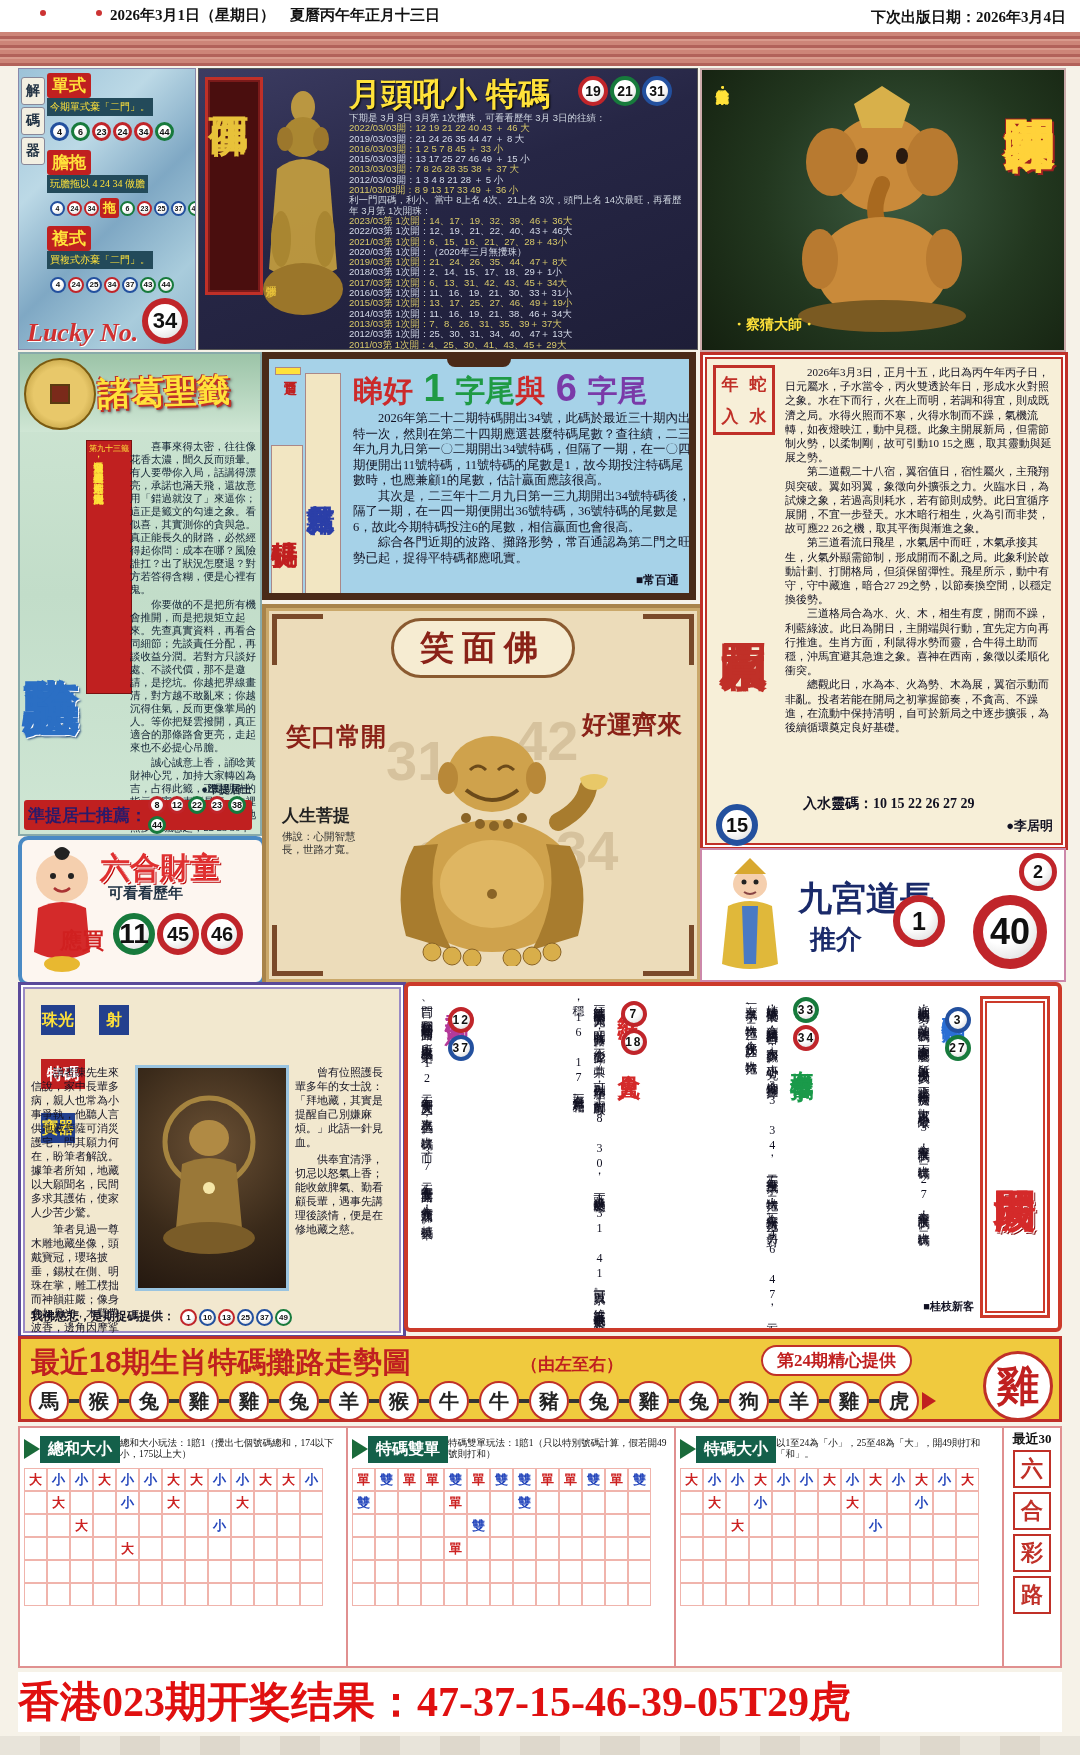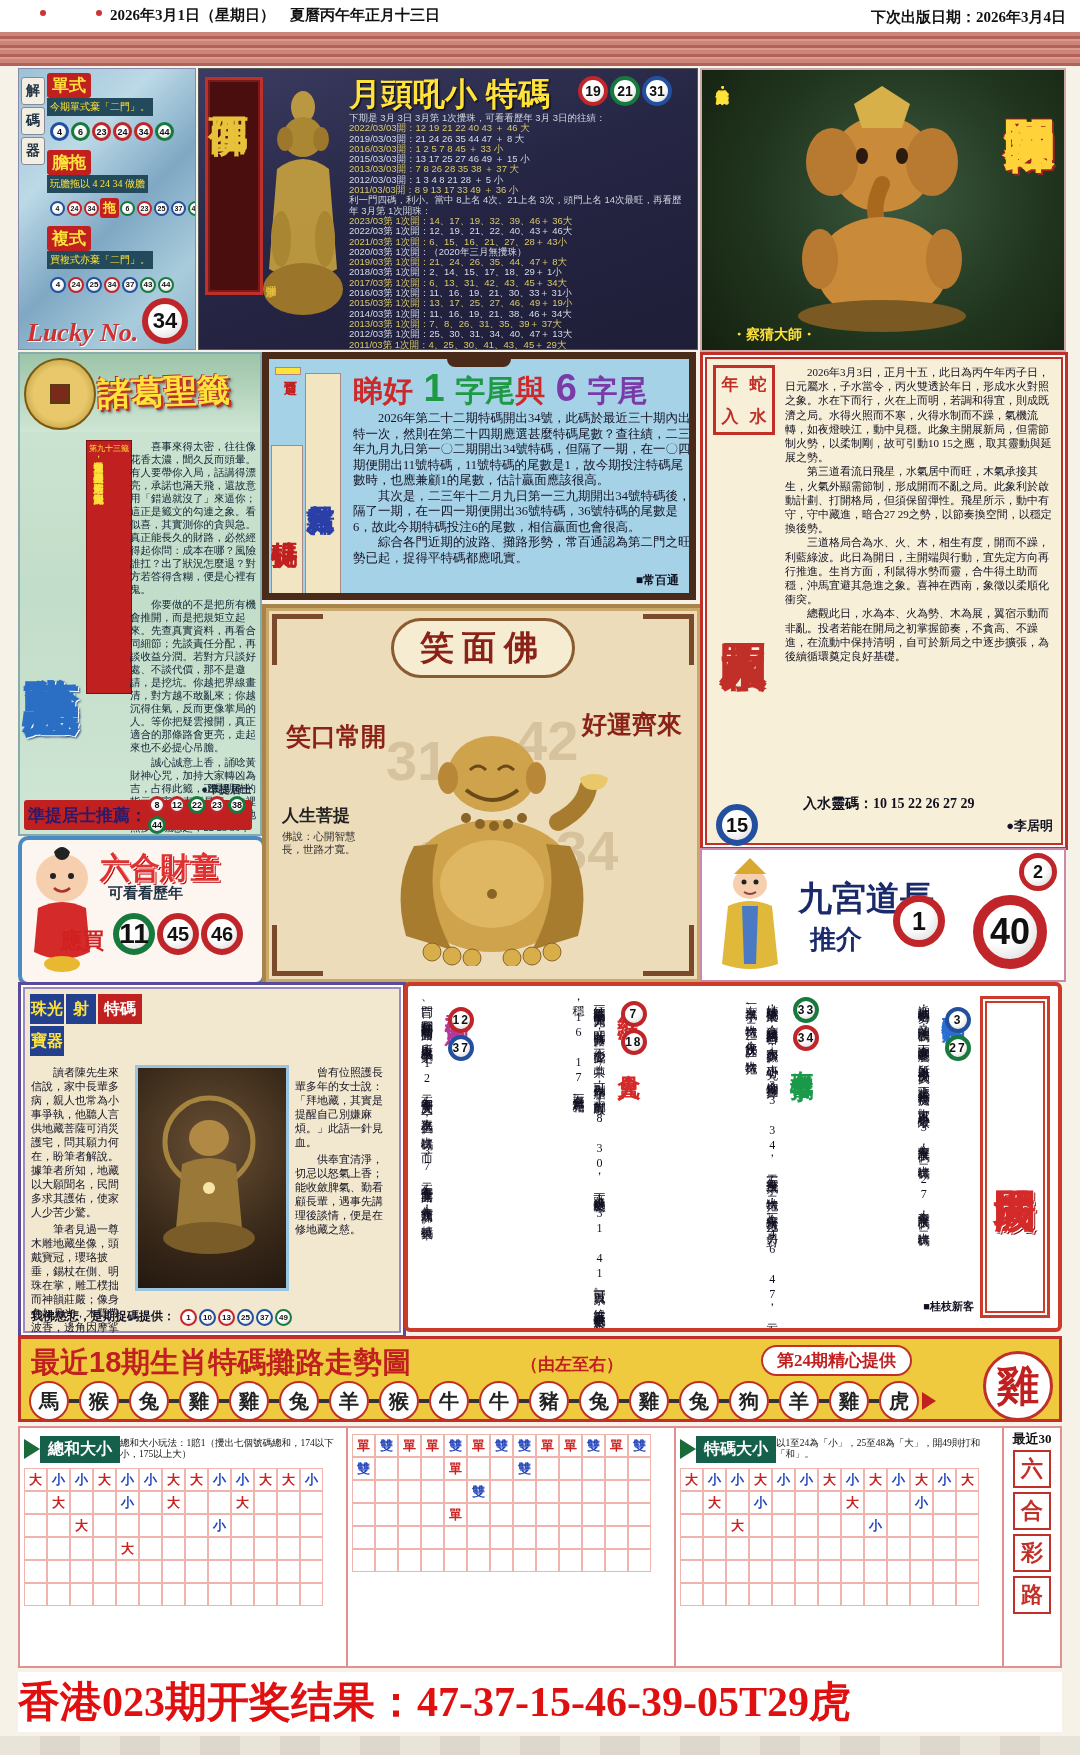--- a/index.html
+++ b/index.html
@@ -56,21 +56,21 @@
   #moon-text .ln-b{color:#d5dbe8;}
   #moon-text .note{color:#cfd6e0;}
   #moon-text .ft{color:#b8c2d4;font-size:9px;}
 
   
   #elph{left:700px;top:68px;width:362px;height:280px;overflow:hidden;border:2px solid #caa;
         background:radial-gradient(circle at 55% 45%,#3c5a40 0%,#22371f 55%,#14200f 100%);}
   #elph .leftcol{position:absolute;left:6px;top:10px;width:22px;color:#ffe23a;font-size:13px;font-weight:bold;line-height:15px;text-align:center;}
   #elph .title{position:absolute;right:4px;top:8px;color:#ffd23a;font-size:52px;font-weight:bold;line-height:62px;
         text-shadow:2px 2px 0 #a02020,-1px -1px 0 #a02020;}
-  #elph .master{position:absolute;left:30px;bottom:6px;color:#ffe23a;font-size:14px;font-weight:bold;}
+  #elph .master{position:absolute;left:30px;bottom:16px;color:#ffe23a;font-size:14px;font-weight:bold;}
 
   
   #zhuge{left:18px;top:352px;width:240px;height:480px;overflow:hidden;border:2px solid #8aa;
      background:linear-gradient(180deg,#cfe6d4 0%,#c2ddc9 50%,#cfe6d4 100%);}
   #zhuge-head{position:absolute;left:0;top:0;width:100%;height:78px;background:linear-gradient(180deg,#9cc4a8,#cfe6d4);}
   #coin{position:absolute;left:4px;top:4px;width:68px;height:68px;border-radius:50%;
      background:radial-gradient(circle,#e8c86a 55%,#a8862a 100%);border:2px solid #7a5a10;}
   #coin .hole{position:absolute;left:24px;top:24px;width:16px;height:16px;background:#7a2a1a;border:2px solid #5a3a10;}
   #zhuge-title{position:absolute;left:78px;top:16px;font-size:33px;font-weight:bold;color:#ffe23a;
      text-shadow:2px 2px 0 #c03028,-1px -1px 0 #c03028,3px 3px 3px #555;transform:rotate(-2deg);font-family:"Liberation Sans",sans-serif;}
@@ -142,21 +142,21 @@
 
   
   #nine{left:700px;top:848px;width:362px;height:130px;background:#fff;border:2px solid #c8a;overflow:hidden;}
   #nine .title{position:absolute;left:96px;top:26px;font-size:34px;font-weight:bold;color:#1a2a6a;}
   #nine .sub{position:absolute;left:108px;top:72px;font-size:26px;font-weight:bold;color:#1a2a6a;}
 
   
   #dizang{left:18px;top:982px;width:382px;height:350px;background:#f2e8cf;border:3px solid #5a4a9a;
      box-shadow:inset 0 0 0 2px #fff,inset 0 0 0 4px #9a8ac4;overflow:hidden;}
   #dz-corner{position:absolute;left:8px;top:8px;width:120px;height:64px;}
-  .dz-sq{float:left;width:34px;height:30px;margin:1px;display:flex;align-items:center;justify-content:center;
+  .dz-sq{float:left;width:34px;height:30px;margin:12px;display:flex;align-items:center;justify-content:center;
      font-weight:bold;font-size:16px;}
   .dz-blue{background:#23408e;color:#ffe23a;}
   .dz-red{background:#c02020;color:#fff;}
   #dz-head{position:absolute;left:132px;top:14px;width:246px;font-size:27px;font-weight:bold;color:#1a2a7a;letter-spacing:1px;}
   #dz-cols{position:absolute;left:10px;top:80px;width:362px;height:226px;display:flex;gap:6px;}
   .dz-col{flex:1;font-size:11px;line-height:14px;color:#112;}
   .dz-col p{margin:0 0 3px 0;text-indent:22px;}
   #dz-img{width:148px;height:220px;flex:none;border:3px solid #9ac4e0;background:
      radial-gradient(circle at 50% 35%,#6a5034 0%,#3a2a1a 60%,#241810 100%);position:relative;}
   #dz-foot{position:absolute;left:10px;bottom:8px;width:362px;font-size:12px;color:#112;display:flex;gap:4px;}
@@ -425,20 +425,21 @@
   <div id="water" class="abs">
     <div id="seal">
       <span>年</span>
       <span>蛇</span>
       <span>入</span>
       <span>水</span>
     </div>
     <div id="water-title" class="vrl">水火木相開買</div>
     <div id="water-body">
         <p>2026年3月3日，正月十五，此日為丙午年丙子日，日元屬水，子水當令，丙火雙透於年日，形成水火對照之象。水在下而行，火在上而明，若調和得宜，則成既濟之局。水得火照而不寒，火得水制而不躁，氣機流轉，如夜燈映江，動中見穩。此象主開展新局，但需節制火勢，以柔制剛，故可引動10 15之應，取其靈動與延展之勢。</p>
+        <p>第二道觀二十八宿，翼宿值日，宿性屬火，主飛翔與突破。翼如羽翼，象徵向外擴張之力。火臨水日，為試煉之象，若過高則耗水，若有節則成勢。此日宜循序展開，不宜一步登天。水木暗行相生，火為引而非焚，故可應22 26之機，取其平衡與漸進之象。</p>
         <p>第三道看流日飛星，水氣居中而旺，木氣承接其生，火氣外顯需節制，形成開而不亂之局。此象利於啟動計劃、打開格局，但須保留彈性。飛星所示，動中有守，守中藏進，暗合27 29之勢，以節奏換空間，以穩定換後勢。</p>
         <p>三道格局合為水、火、木，相生有度，開而不躁，利藍綠波。此日為開日，主開端與行動，宜先定方向再行推進。生肖方面，利鼠得水勢而靈，合牛得土助而穩，沖馬宜避其急進之象。喜神在西南，象徵以柔順化衝突。</p>
         <p>總觀此日，水為本、火為勢、木為展，翼宿示動而非亂。投者若能在開局之初掌握節奏，不貪高、不躁進，在流動中保持清明，自可於新局之中逐步擴張，為後續循環奠定良好基礎。</p>
       </div>
     <div id="water-balls"><span class="ball b-blue" style="width: 42px; height: 42px; font-size: 20px; border-width: 6px;">15</span><br><span class="ball b-green" style="width: 42px; height: 42px; font-size: 20px; border-width: 6px;">27</span><br></div>
     <div id="water-code">入水靈碼：10 15 22 26 27 29</div>
     <div id="water-sig">●李居明</div>
   </div>
 
   <div id="nine" class="abs">
@@ -657,20 +658,25 @@
             <span class="gcell"></span>
             <span class="gcell"></span>
             <span class="gcell"></span>
             <span class="gcell"></span>
             <span class="gcell"></span>
             <span class="gcell"></span>
           </div>
         </div>
     </div>
     <div class="tbl">
+      <div class="tbl-head">
+        <span class="garrow"></span>
+        <span class="tname">特碼雙單</span>
+        <span class="tdesc">特碼雙單玩法：1賠1（只以特別號碼計算，假若開49號則打和）</span>
+      </div>
       <div class="grid">
           <div class="grid-row">
             <span class="gcell c-red">單</span>
             <span class="gcell c-blue">雙</span>
             <span class="gcell c-red">單</span>
             <span class="gcell c-red">單</span>
             <span class="gcell c-blue">雙</span>
             <span class="gcell c-red">單</span>
             <span class="gcell c-blue">雙</span>
             <span class="gcell c-blue">雙</span>

